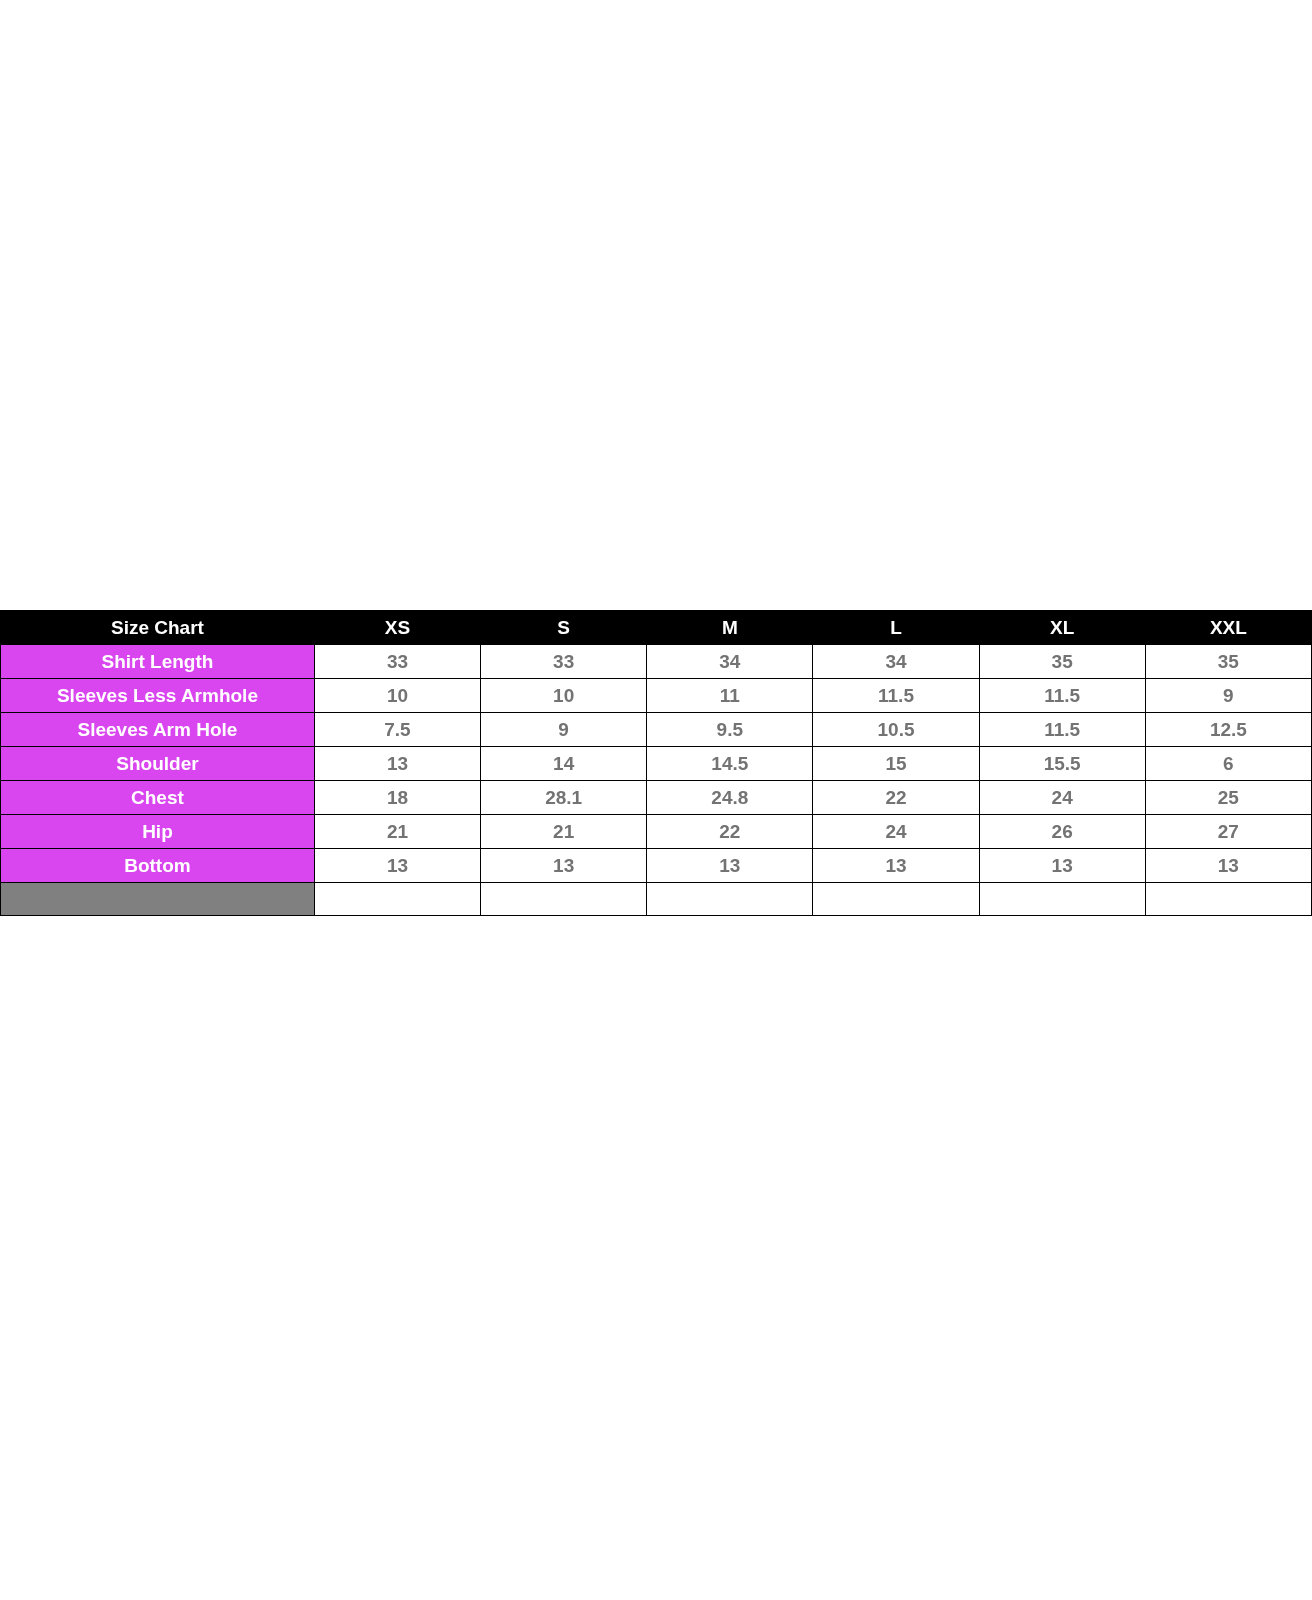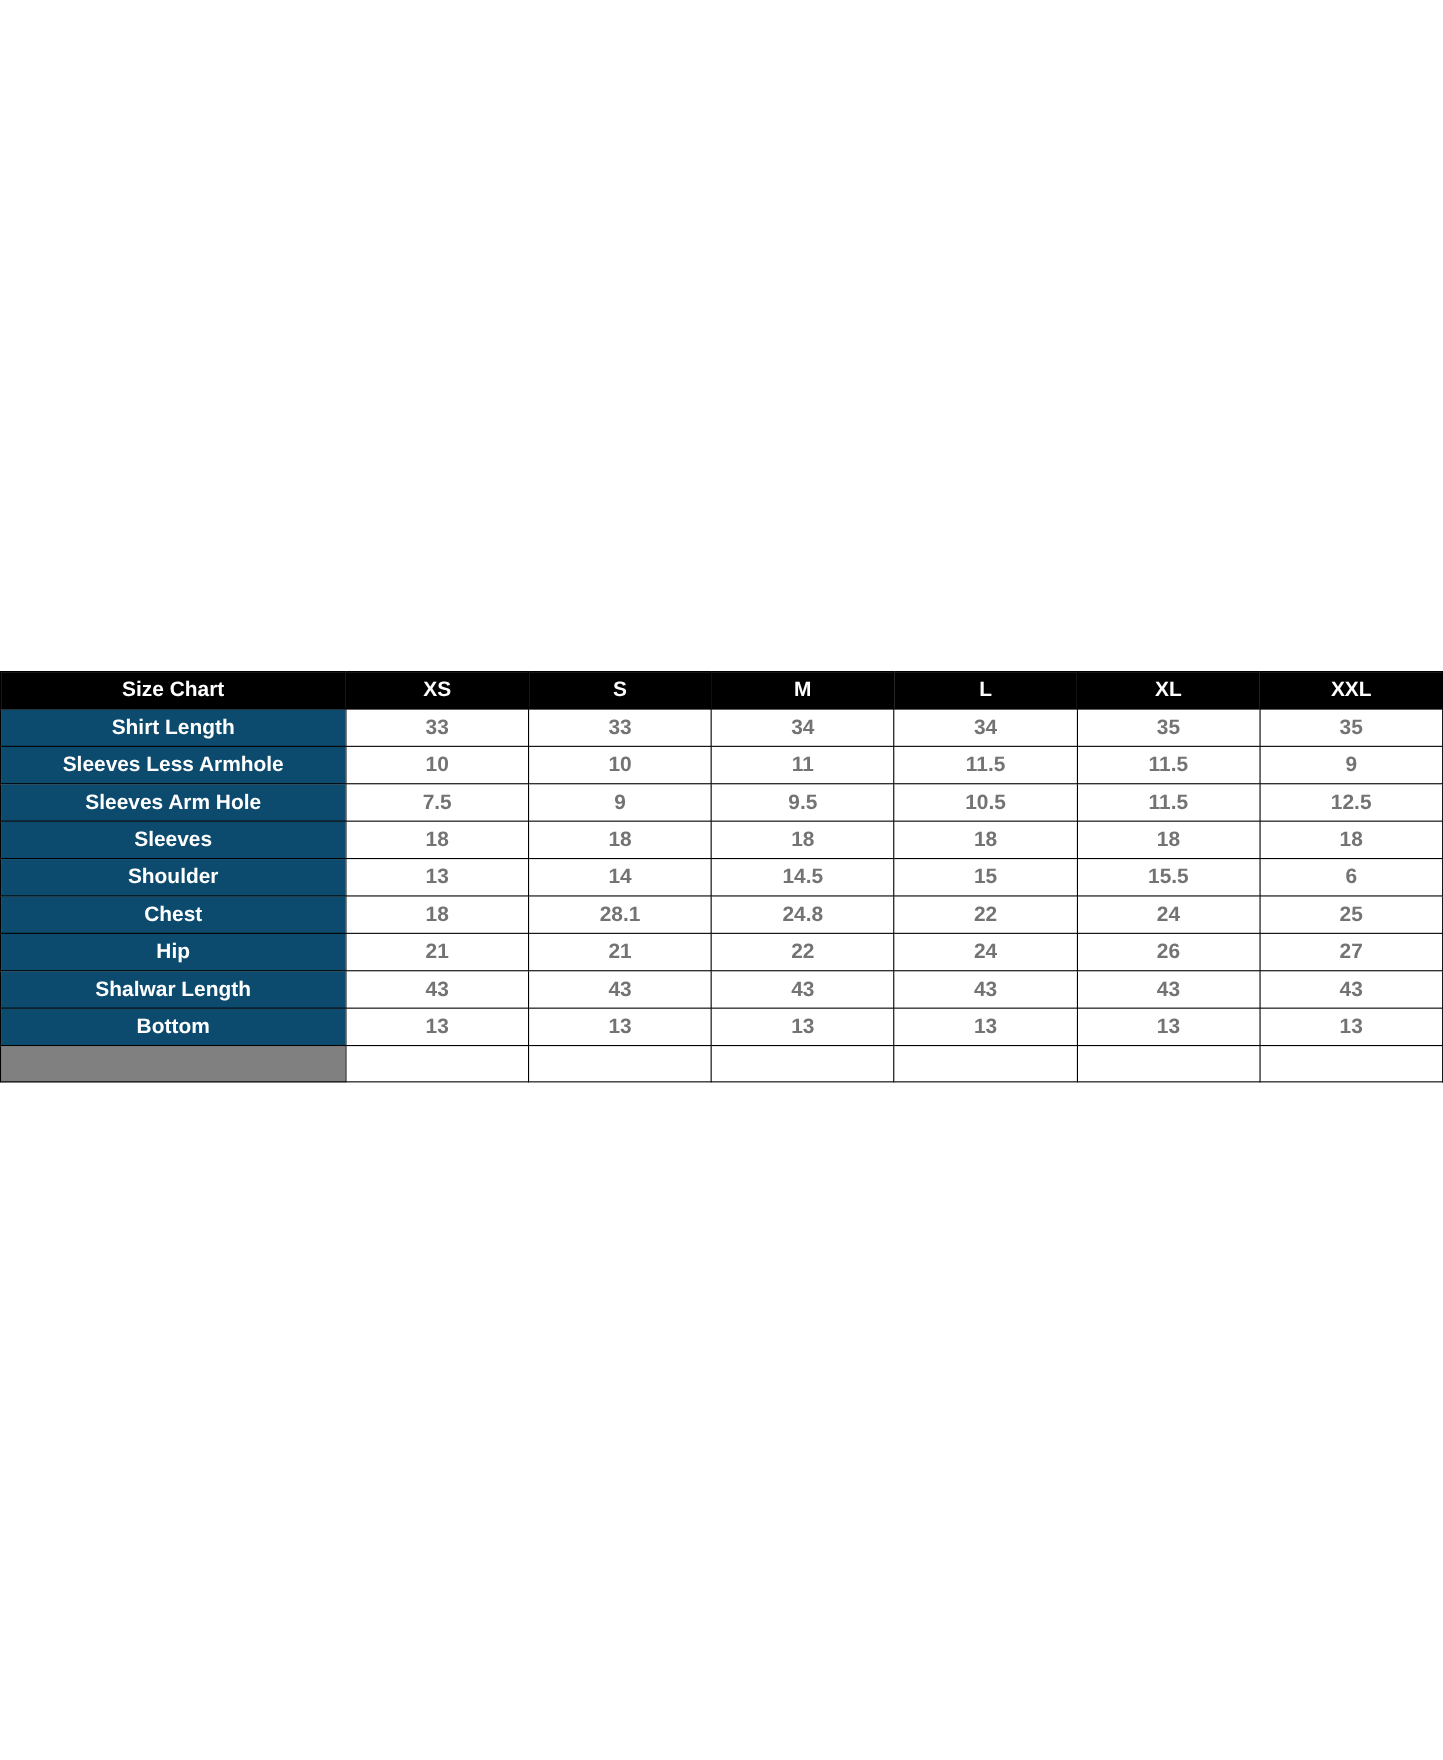--- a/index.html
+++ b/index.html
@@ -51,21 +51,21 @@
     background: #000000;
     color: #ffffff;
   }
   tr.header-row td.corner {
     background: #000000;
     color: #ffffff;
   }
 
   
   td.row-label {
-    background: #0c4a6e;
+    background: #d946ef;
     color: #ffffff;
     font-weight: bold;
   }
 
   td.value-cell {
     background: #ffffff;
     color: #737373;
     font-weight: bold;
   }
 
@@ -124,29 +124,20 @@
       <tr>
         <td class="row-label">Sleeves Arm Hole</td>
         <td class="value-cell">7.5</td>
         <td class="value-cell">9</td>
         <td class="value-cell">9.5</td>
         <td class="value-cell">10.5</td>
         <td class="value-cell">11.5</td>
         <td class="value-cell">12.5</td>
       </tr>
 
-      <tr>
-        <td class="row-label">Sleeves</td>
-        <td class="value-cell">18</td>
-        <td class="value-cell">18</td>
-        <td class="value-cell">18</td>
-        <td class="value-cell">18</td>
-        <td class="value-cell">18</td>
-        <td class="value-cell">18</td>
-      </tr>
 
       <tr>
         <td class="row-label">Shoulder</td>
         <td class="value-cell">13</td>
         <td class="value-cell">14</td>
         <td class="value-cell">14.5</td>
         <td class="value-cell">15</td>
         <td class="value-cell">15.5</td>
         <td class="value-cell">6</td>
       </tr>
@@ -164,29 +155,20 @@
       <tr>
         <td class="row-label">Hip</td>
         <td class="value-cell">21</td>
         <td class="value-cell">21</td>
         <td class="value-cell">22</td>
         <td class="value-cell">24</td>
         <td class="value-cell">26</td>
         <td class="value-cell">27</td>
       </tr>
 
-      <tr>
-        <td class="row-label">Shalwar Length</td>
-        <td class="value-cell">43</td>
-        <td class="value-cell">43</td>
-        <td class="value-cell">43</td>
-        <td class="value-cell">43</td>
-        <td class="value-cell">43</td>
-        <td class="value-cell">43</td>
-      </tr>
 
       <tr>
         <td class="row-label">Bottom</td>
         <td class="value-cell">13</td>
         <td class="value-cell">13</td>
         <td class="value-cell">13</td>
         <td class="value-cell">13</td>
         <td class="value-cell">13</td>
         <td class="value-cell">13</td>
       </tr>

